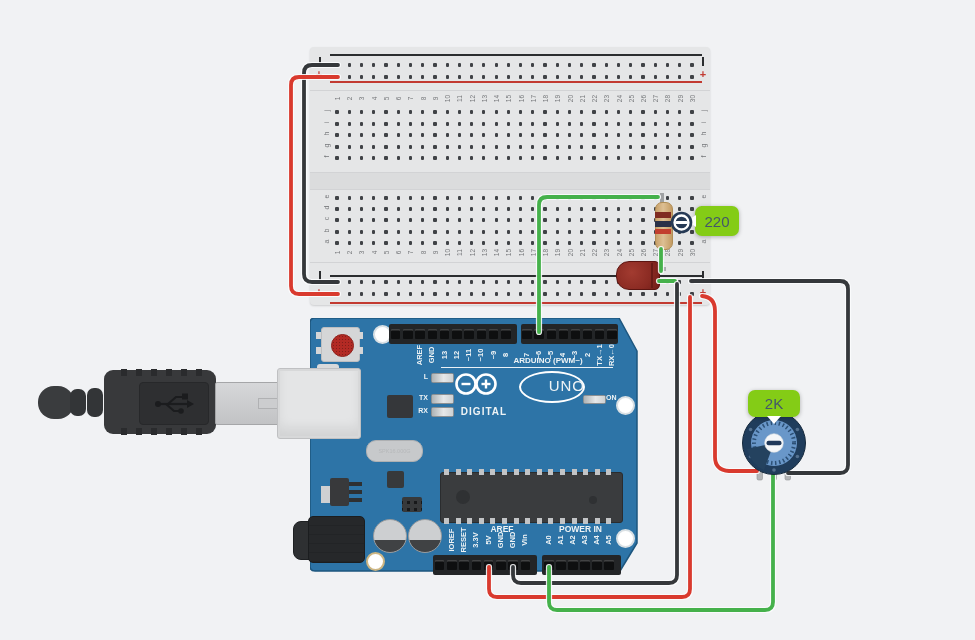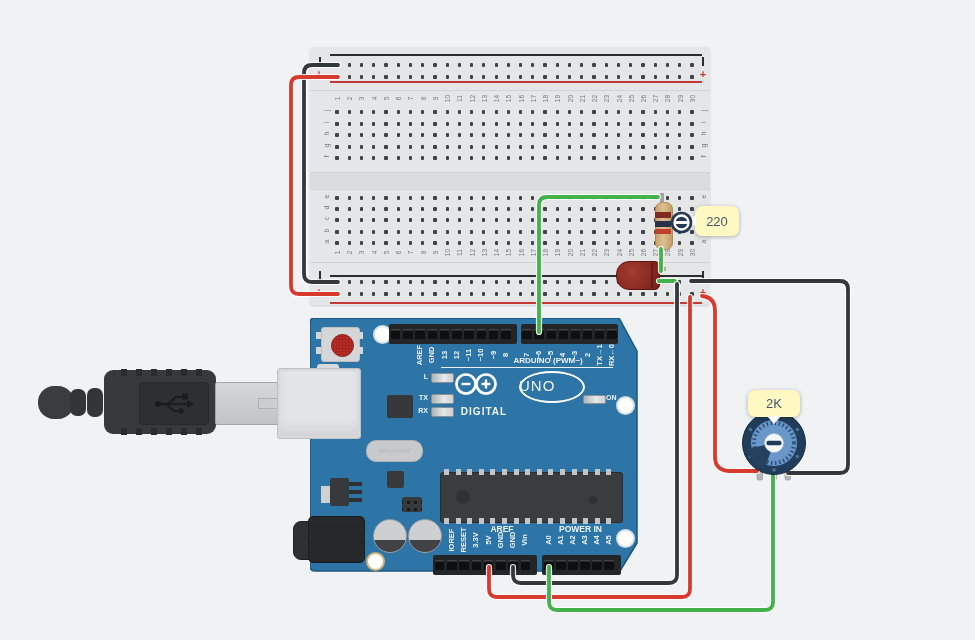--- a/index.html
+++ b/index.html
@@ -20,22 +20,22 @@
   .silk{position:absolute;color:#eef3f5;font-weight:bold;}
   .pinlabel{position:absolute;width:28px;height:10px;line-height:10px;text-align:center;
     font-size:7.5px;font-weight:bold;color:#eef3f5;transform:rotate(-90deg);}
   .slot{position:absolute;width:9.5px;height:9.5px;background:#0e0f10;border-radius:1px;
     box-shadow:inset 0 1.6px 0 rgba(255,255,255,.22);}
   .headerstrip{position:absolute;background:#232527;border-radius:2px;height:20px;}
   .ledbar{position:absolute;width:21px;height:8px;border-radius:1.5px;
     background:linear-gradient(90deg,#aeb3b5,#e6e8e9 55%,#cdd1d3);border:0.5px solid #8b9093;}
   .whitehole{position:absolute;width:15px;height:15px;border-radius:50%;background:#fff;border:2px solid #d9e0e4;}
   
-  .tooltip{position:absolute;background:#fef9c3;border-radius:7px;box-shadow:0 1px 4px rgba(0,0,0,.28);
-    color:#44576b;font-size:13px;display:flex;align-items:center;justify-content:center;z-index:40;}
+  .tooltip{position:absolute;background:#84cc16;border-radius:7px;box-shadow:0 1px 4px rgba(0,0,0,.28);
+    color:#44576b;font-size:15px;display:flex;align-items:center;justify-content:center;z-index:40;}
   
   #led-body{position:absolute;left:616px;top:261px;width:42px;height:27px;
     border-radius:13px 5px 5px 13px;border:1.5px solid #5c1511;
     background:radial-gradient(circle at 35% 38%,#a23b30,#8a2a22 60%,#701d18);z-index:12;}
   #led-body:after{content:"";position:absolute;right:6px;top:1px;bottom:1px;width:2px;background:rgba(95,23,19,.75);}
   .ledlead{position:absolute;width:12px;height:4px;background:#a8aaac;z-index:11;}
   
   .reslead{position:absolute;width:4px;background:#9fa1a3;z-index:11;}
   #resistor-body{position:absolute;left:655px;top:202px;width:16px;height:46px;border-radius:7px;
     background:linear-gradient(90deg,#c9a26b,#ddbf93 45%,#c49c63);border:1px solid #b08d55;z-index:12;}
@@ -637,21 +637,21 @@
 
   <svg style="left:452px;top:370px;" width="48" height="28" viewBox="0 0 48 28">
     <circle cx="14" cy="14" r="9.5" fill="none" stroke="#fff" stroke-width="2.6"></circle>
     <circle cx="34" cy="14" r="9.5" fill="none" stroke="#fff" stroke-width="2.6"></circle>
     <rect x="9.5" y="12.8" width="9" height="2.4" fill="#fff"></rect>
     <rect x="29.5" y="12.8" width="9" height="2.4" fill="#fff"></rect>
     <rect x="32.8" y="9.5" width="2.4" height="9" fill="#fff"></rect>
   </svg>
   <div class="silk" style="left:452px;top:406px;width:64px;text-align:center;font-size:10px;letter-spacing:1px;">DIGITAL</div>
   <div class="abs" style="left:519px;top:371px;width:62px;height:28px;border:2.2px solid #fff;border-radius:50%;"></div>
-  <div class="silk" style="left:519px;top:377px;width:66px;text-align:left;font-size:15px;letter-spacing:1px;font-weight:normal;">UNO</div>
+  <div class="silk" style="left:519px;top:377px;width:66px;text-align:right;font-size:15px;letter-spacing:1px;font-weight:normal;">UNO</div>
 
   <div class="abs" style="left:387px;top:395px;width:26px;height:23px;background:#35373a;border-radius:2px;"></div>
   <div class="abs" style="left:366px;top:440px;width:55px;height:20px;border-radius:10px;background:#c7c9cb;border:1px solid #aeb0b2;
               color:#b6b8ba;font-size:5.5px;line-height:20px;text-align:center;">SPK16.000G</div>
   <div class="abs" style="left:321px;top:486px;width:9px;height:17px;background:#cfd0d2;"></div>
   <div class="abs" style="left:330px;top:478px;width:19px;height:28px;background:#38393b;border-radius:2px;"></div>
   <div class="abs" style="left:349px;top:482px;width:13px;height:4px;background:#2e3032;"></div>
   <div class="abs" style="left:349px;top:490px;width:13px;height:4px;background:#2e3032;"></div>
   <div class="abs" style="left:349px;top:498px;width:13px;height:4px;background:#2e3032;"></div>
   <div class="abs" style="left:387px;top:471px;width:17px;height:17px;background:#37393b;border-radius:2px;"></div>

